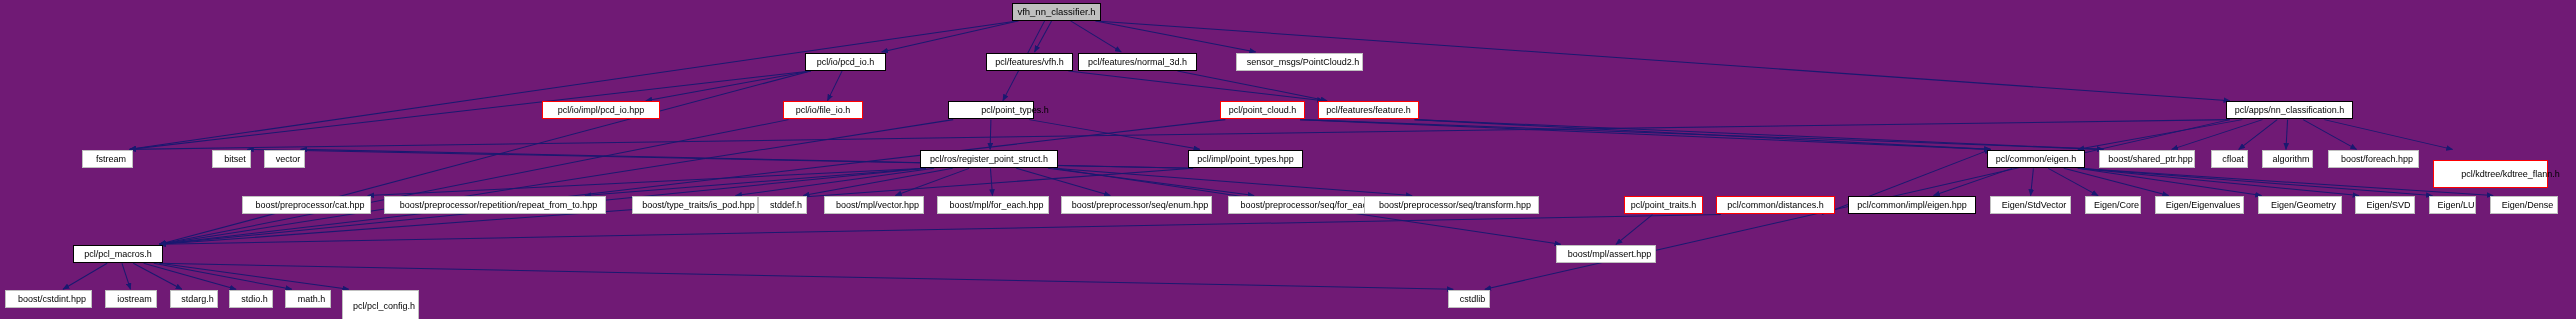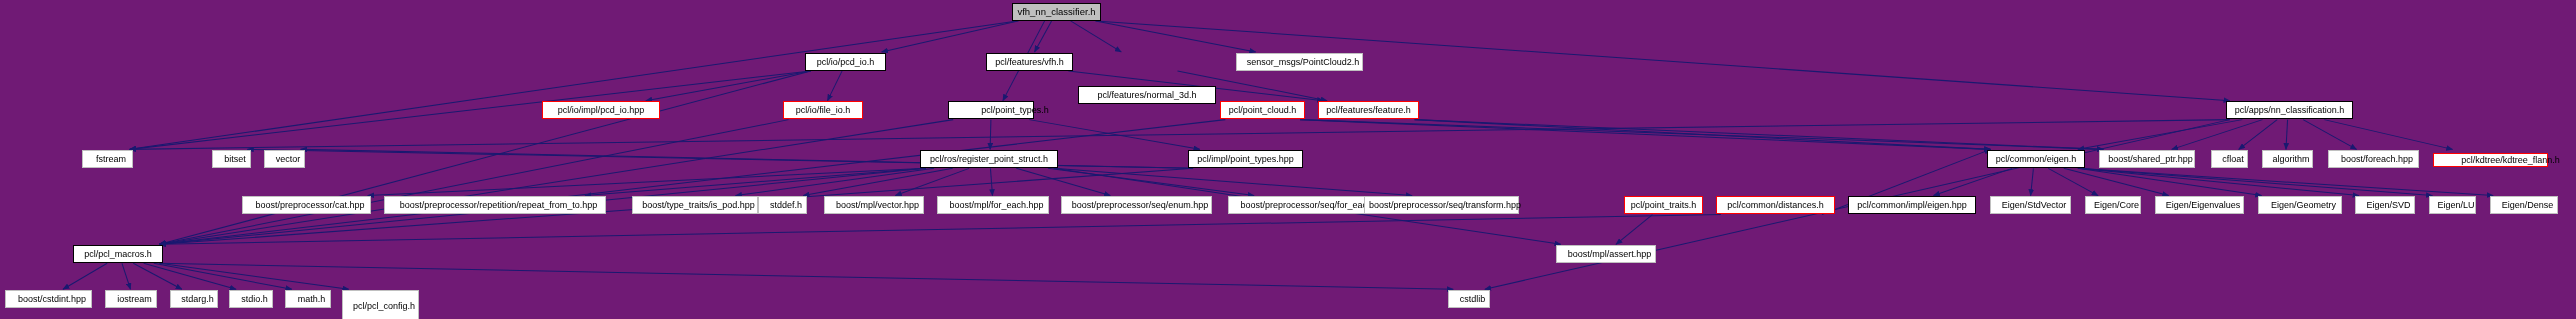--- a/index.html
+++ b/index.html
@@ -88,48 +88,48 @@
         <line x1="223.98" y1="416" x2="370" y2="457" stroke="#191970" stroke-width="1.6" marker-end="url(#arrow)"></line>
         <line x1="240" y1="416" x2="458" y2="457" stroke="#191970" stroke-width="1.6" marker-end="url(#arrow)"></line>
         <line x1="249" y1="416" x2="548" y2="457" stroke="#191970" stroke-width="1.6" marker-end="url(#arrow)"></line>
         <line x1="249" y1="416" x2="2293" y2="457" stroke="#191970" stroke-width="1.6" marker-end="url(#arrow)"></line>
       </g>
   </svg>
   <div id="nodes">
       <div class="node sel" style="left: 1012px; top: 2.5px; width: 89px; height: 18.4px;">vfh_nn_classifier.h</div>
       <div class="node doc" style="left: 805px; top: 53px; width: 81px; height: 18.4px;">pcl/io/pcd_io.h</div>
       <div class="node doc" style="left: 986px; top: 53px; width: 87px; height: 18.4px;">pcl/features/vfh.h</div>
-      <div class="node doc" style="left: 1078px; top: 53px; width: 138px; height: 18.4px; margin-top: 33px;">pcl/features/normal_3d.h</div>
+      <div class="node doc" style="left: 1078px; top: 53px; width: 119px; height: 18.4px;">pcl/features/normal_3d.h</div>
       <div class="node ext" style="left: 1236px; top: 53px; width: 127px; height: 18.4px;">sensor_msgs/PointCloud2.h</div>
       <div class="node red" style="left: 542px; top: 101px; width: 118px; height: 18.4px;">pcl/io/impl/pcd_io.hpp</div>
       <div class="node red" style="left: 783px; top: 101px; width: 80px; height: 18.4px;">pcl/io/file_io.h</div>
       <div class="node doc" style="left: 948px; top: 101px; width: 86px; height: 18.4px; padding-left: 48px;">pcl/point_types.h</div>
       <div class="node red" style="left: 1220px; top: 101px; width: 85px; height: 18.4px;">pcl/point_cloud.h</div>
       <div class="node red" style="left: 1318px; top: 101px; width: 101px; height: 18.4px;">pcl/features/feature.h</div>
       <div class="node doc" style="left: 2226px; top: 101px; width: 127px; height: 18.4px;">pcl/apps/nn_classification.h</div>
       <div class="node ext" style="left: 82px; top: 150px; width: 51px; height: 18.4px;">fstream</div>
       <div class="node ext" style="left: 212px; top: 150px; width: 39px; height: 18.4px;">bitset</div>
       <div class="node ext" style="left: 264px; top: 150px; width: 41px; height: 18.4px;">vector</div>
       <div class="node doc" style="left: 920px; top: 150px; width: 138px; height: 18.4px;">pcl/ros/register_point_struct.h</div>
       <div class="node doc" style="left: 1188px; top: 150px; width: 115px; height: 18.4px;">pcl/impl/point_types.hpp</div>
       <div class="node doc" style="left: 1987px; top: 150px; width: 98px; height: 18.4px;">pcl/common/eigen.h</div>
       <div class="node ext" style="left: 2099px; top: 150px; width: 96px; height: 18.4px;">boost/shared_ptr.hpp</div>
       <div class="node ext" style="left: 2211px; top: 150px; width: 37px; height: 18.4px;">cfloat</div>
       <div class="node ext" style="left: 2262px; top: 150px; width: 51px; height: 18.4px;">algorithm</div>
       <div class="node ext" style="left: 2328px; top: 150px; width: 91px; height: 18.4px;">boost/foreach.hpp</div>
-      <div class="node red" style="left: 2433px; top: 153px; width: 115px; height: 14px; padding-left: 40px;">pcl/kdtree/kdtree_flann.h</div>
+      <div class="node red" style="left: 2433px; top: 160px; width: 115px; height: 28px; padding-left: 40px;">pcl/kdtree/kdtree_flann.h</div>
       <div class="node ext" style="left: 242px; top: 196px; width: 129px; height: 18.4px;">boost/preprocessor/cat.hpp</div>
       <div class="node ext" style="left: 384px; top: 196px; width: 222px; height: 18.4px;">boost/preprocessor/repetition/repeat_from_to.hpp</div>
       <div class="node ext" style="left: 616px; top: 196px; width: 126px; height: 18.4px; margin-left: 16px;">boost/type_traits/is_pod.hpp</div>
       <div class="node ext" style="left: 758px; top: 196px; width: 49px; height: 18.4px;">stddef.h</div>
       <div class="node ext" style="left: 824px; top: 196px; width: 100px; height: 18.4px;">boost/mpl/vector.hpp</div>
       <div class="node ext" style="left: 937px; top: 196px; width: 112px; height: 18.4px;">boost/mpl/for_each.hpp</div>
       <div class="node ext" style="left: 1061px; top: 196px; width: 151px; height: 18.4px;">boost/preprocessor/seq/enum.hpp</div>
       <div class="node ext" style="left: 1228px; top: 196px; width: 167px; height: 18.4px;">boost/preprocessor/seq/for_each.hpp</div>
-      <div class="node ext" style="left: 1364px; top: 196px; width: 155px; height: 18.4px;">boost/preprocessor/seq/transform.hpp</div>
+      <div class="node ext" style="left: 1364px; top: 196px; width: 175px; height: 18.4px;">boost/preprocessor/seq/transform.hpp</div>
       <div class="node red" style="left: 1624px; top: 196px; width: 79px; height: 18.4px;">pcl/point_traits.h</div>
       <div class="node red" style="left: 1716px; top: 196px; width: 119px; height: 18.4px;">pcl/common/distances.h</div>
       <div class="node docbold" style="left: 1848px; top: 196px; width: 128px; height: 18.4px;">pcl/common/impl/eigen.hpp</div>
       <div class="node ext" style="left: 1990px; top: 196px; width: 81px; height: 18.4px;">Eigen/StdVector</div>
       <div class="node ext" style="left: 2085px; top: 196px; width: 56px; height: 18.4px;">Eigen/Core</div>
       <div class="node ext" style="left: 2155px; top: 196px; width: 89px; height: 18.4px;">Eigen/Eigenvalues</div>
       <div class="node ext" style="left: 2258px; top: 196px; width: 84px; height: 18.4px;">Eigen/Geometry</div>
       <div class="node ext" style="left: 2355px; top: 196px; width: 60px; height: 18.4px;">Eigen/SVD</div>
       <div class="node ext" style="left: 2429px; top: 196px; width: 47px; height: 18.4px;">Eigen/LU</div>
       <div class="node ext" style="left: 2490px; top: 196px; width: 68px; height: 18.4px;">Eigen/Dense</div>

